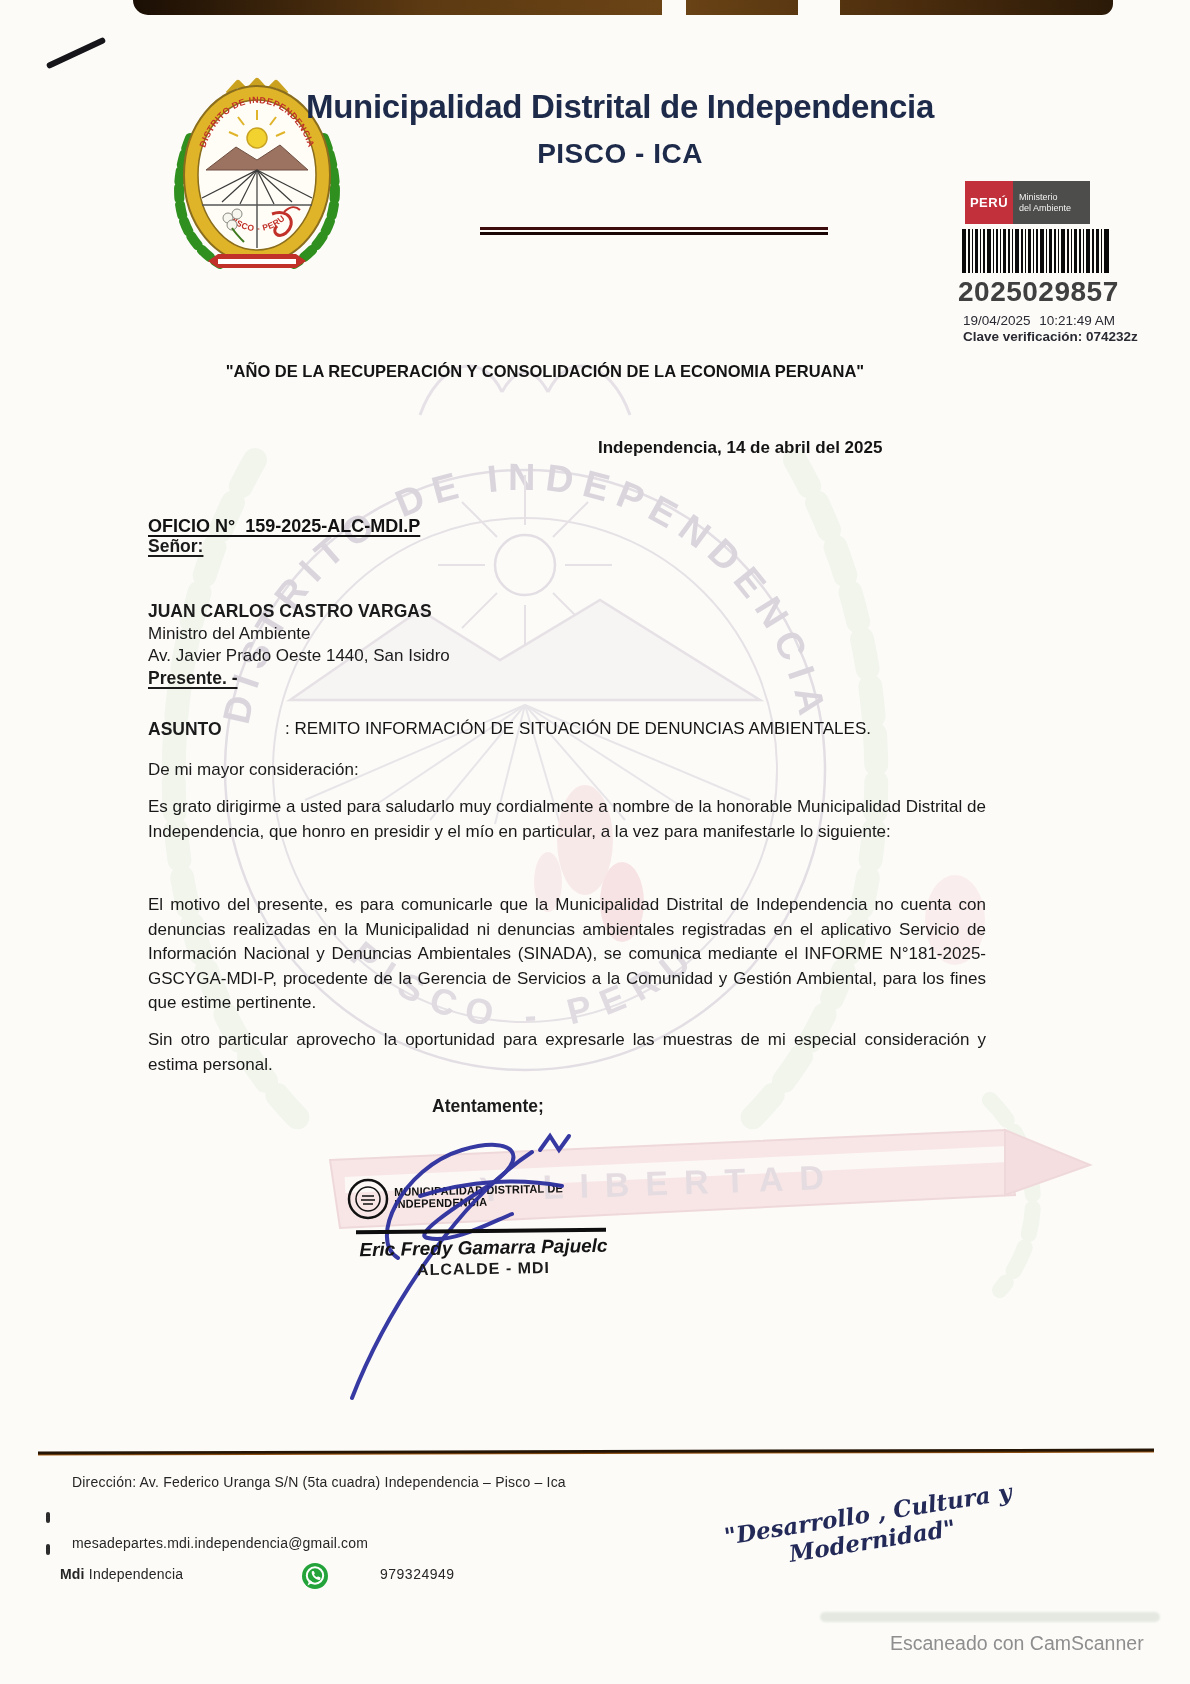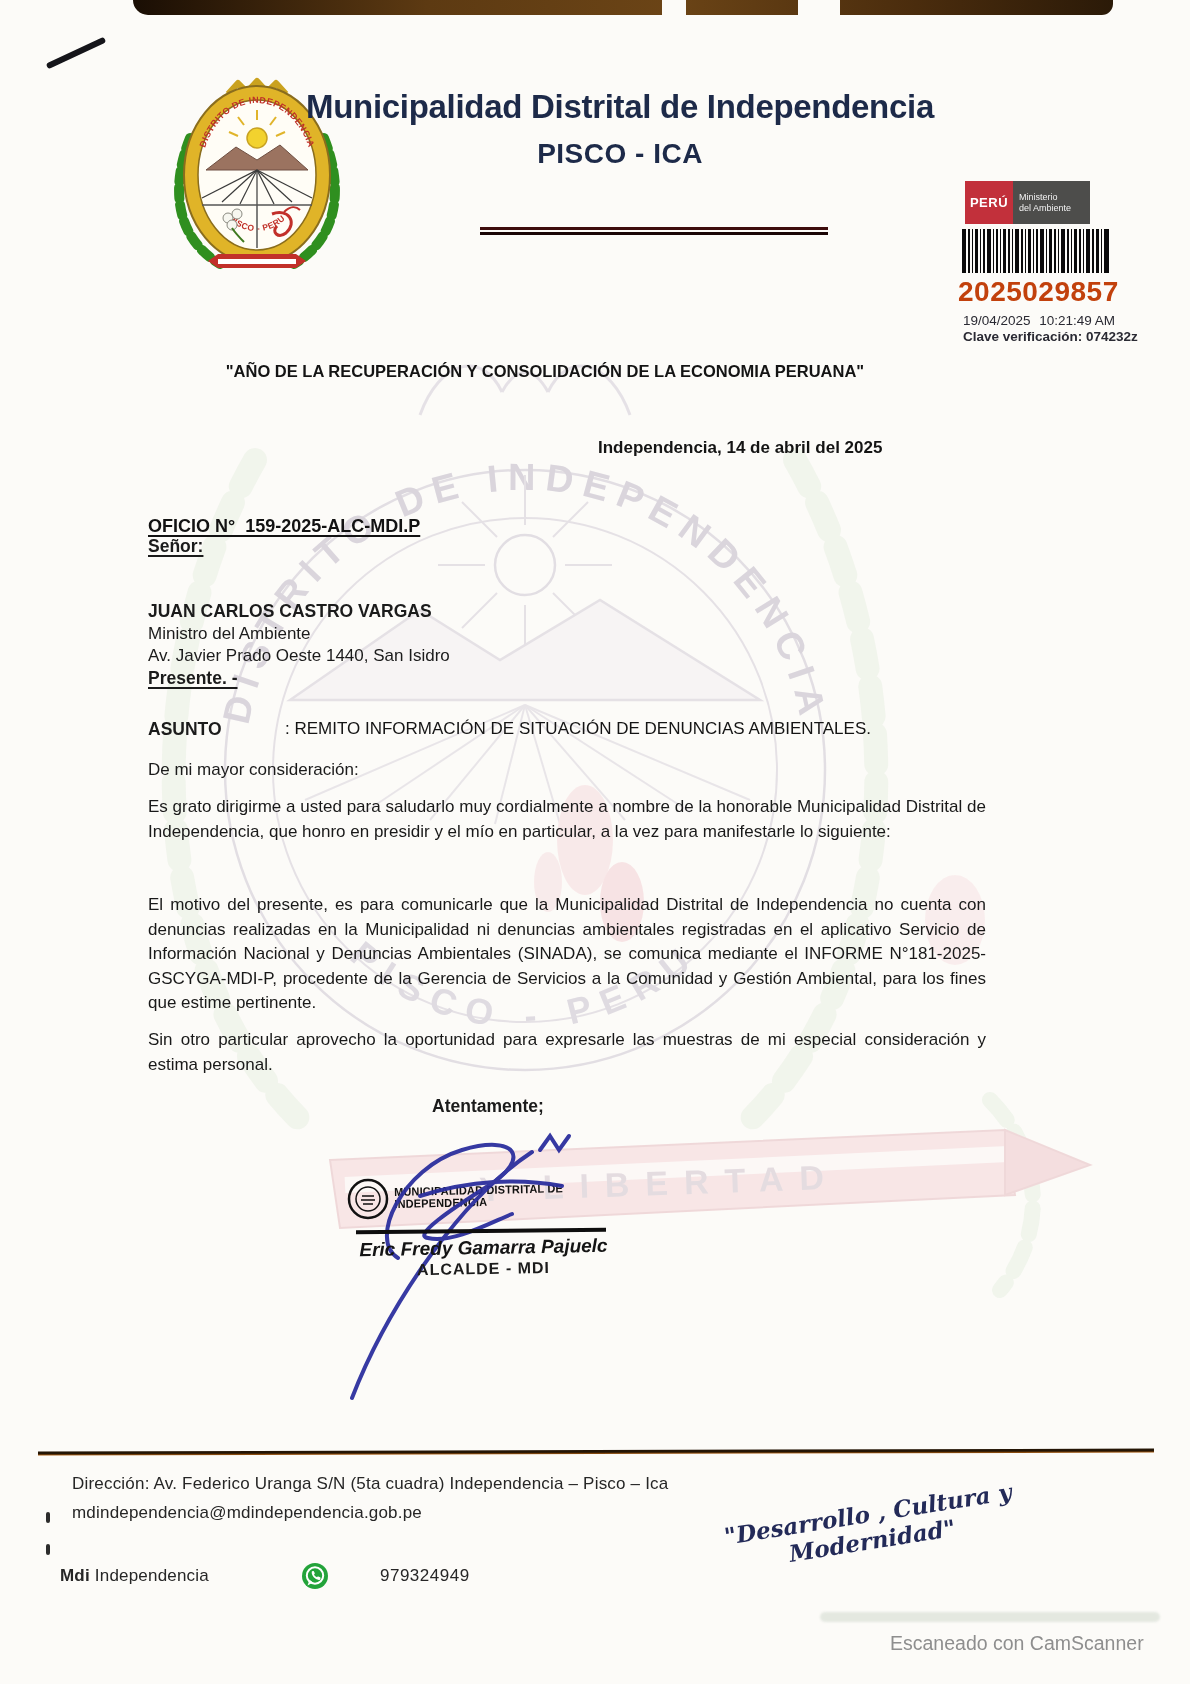--- a/index.html
+++ b/index.html
@@ -4,21 +4,21 @@
 <style>
   html,body{margin:0;padding:0;background:#ffffff;}
   .page{position:relative;width:1190px;height:1684px;background:#fcfbf8;overflow:hidden;
         font-family:"Liberation Sans",sans-serif;color:#1b1b1b;}
   .abs{position:absolute;}
   .navy{color:#1d2a49;}
   .pre{white-space:pre-wrap;}
   .body-text{font-size:17px;line-height:24.5px;text-align:justify;width:838px;left:148px;color:#191919;}
   .bold{font-weight:bold;}
   .ul{text-decoration:underline;text-underline-offset:3px;text-decoration-thickness:2px;}
-  .footer-text{font-size:17px;color:#262626;letter-spacing:.2px;}
+  .footer-text{font-size:14px;color:#262626;letter-spacing:.2px;}
   .wm{pointer-events:none;}
   .minam-small{font-size:13.5px;color:#2a2a33;}
 </style>
 </head>
 <body>
 
 <div class="page">
 
   <svg class="abs wm" style="left:0;top:280px;opacity:.5;" width="1190" height="1030" viewBox="0 0 1190 1030">
     <circle cx="525" cy="490" r="300" fill="none" stroke="#c9c2cf" stroke-width="2.5"></circle>
@@ -179,21 +179,21 @@
       <rect x="112" width="3" height="44"></rect>
         <rect x="117" width="2" height="44"></rect>
         <rect x="121" width="1" height="44"></rect>
       <rect x="124" width="4" height="44"></rect>
         <rect x="130" width="2" height="44"></rect>
         <rect x="134" width="3" height="44"></rect>
       <rect x="139" width="1" height="44"></rect>
         <rect x="142" width="5" height="44"></rect>
     </g>
   </svg>
-  <div class="abs" style="left:958px;top:276px;width:156px;text-align:center;font-size:28px;font-weight:bold;letter-spacing:.5px;color:#c2410c;">2025029857</div>
+  <div class="abs" style="left:958px;top:276px;width:156px;text-align:center;font-size:28px;font-weight:bold;letter-spacing:.5px;color:#404040;">2025029857</div>
   <div class="abs minam-small" style="left:963px;top:313px;width:152px;display:flex;justify-content:space-between;">
     <span>19/04/2025</span>
     <span>10:21:49  AM</span>
   </div>
   <div class="abs minam-small" style="left:963px;top:329px;font-weight:600;">Clave verificación: 074232z</div>
 
   <div class="abs" style="left:100px;top:362px;width:890px;text-align:center;font-size:16.5px;font-weight:bold;color:#141414;">"AÑO DE LA RECUPERACIÓN Y CONSOLIDACIÓN DE LA ECONOMIA PERUANA"</div>
 
   <div class="abs" style="left:598px;top:438px;font-size:17px;font-weight:bold;color:#141414;">Independencia, 14 de abril del 2025</div>
 
@@ -231,22 +231,22 @@
   <div class="abs" style="left:356px;top:1229px;width:250px;height:3.5px;background:#0e0e0e;transform:rotate(-.6deg);"></div>
   <div class="abs" style="left:356px;top:1237px;width:255px;text-align:center;font-size:19px;font-weight:bold;font-style:italic;
               color:#141414;transform:rotate(-1deg);">Eric Fredy Gamarra Pajuelc</div>
   <div class="abs" style="left:356px;top:1260px;width:255px;text-align:center;font-size:16px;font-weight:bold;
               letter-spacing:1px;transform:rotate(-1deg);">ALCALDE - MDI</div>
 
   <div class="abs" style="left:38px;top:1450px;width:1116px;height:4px;
               background:linear-gradient(180deg,#241505 0%,#241505 55%,#a85c12 100%);transform:rotate(-.15deg);"></div>
   <div class="abs footer-text" style="left:72px;top:1474px;">Dirección: Av. Federico Uranga S/N (5ta cuadra) Independencia – Pisco – Ica</div>
   <div class="abs" style="left:46px;top:1512px;width:4px;height:11px;background:#2c2c2c;border-radius:2px;"></div>
-  <div class="abs footer-text" style="left:72px;top:1503px;">mdindependencia@mdindependencia.gob.pe</div>
   <div class="abs" style="left:46px;top:1544px;width:4px;height:11px;background:#2c2c2c;border-radius:2px;"></div>
+  <div class="abs footer-text" style="left:72px;top:1535px;">mesadepartes.mdi.independencia@gmail.com</div>
   <div class="abs footer-text" style="left:60px;top:1566px;">
     <span style="font-weight:bold;">Mdi</span><span> Independencia</span>
   </div>
   <svg class="abs" style="left:301px;top:1562px;" width="28" height="28" viewBox="0 0 28 28">
     <circle cx="14" cy="14" r="13" fill="#23a33a"></circle>
     <circle cx="14" cy="13.5" r="8.2" fill="none" stroke="#ffffff" stroke-width="2"></circle>
     <path d="M 6.5 23.5 L 8.6 17.8 L 12 20.6 Z" fill="#ffffff"></path>
     <path d="M 10.8 9.6 c -.6 2.2 1 5.4 3.8 7.2 2 1.2 3.8 1.6 4.4 .6 l .5 -1 c .2 -.4 0 -.9 -.4 -1.1 l -1.7 -.8 c -.4 -.2 -.8 -.1 -1 .2 l -.4 .5 c -1 -.4 -2.5 -1.6 -3 -2.8 l .5 -.4 c .3 -.3 .4 -.7 .2 -1 l -.8 -1.6 c -.2 -.4 -.7 -.5 -1.1 -.3 z" fill="#ffffff"></path>
   </svg>
   <div class="abs footer-text" style="left:380px;top:1566px;letter-spacing:.5px;">979324949</div>

